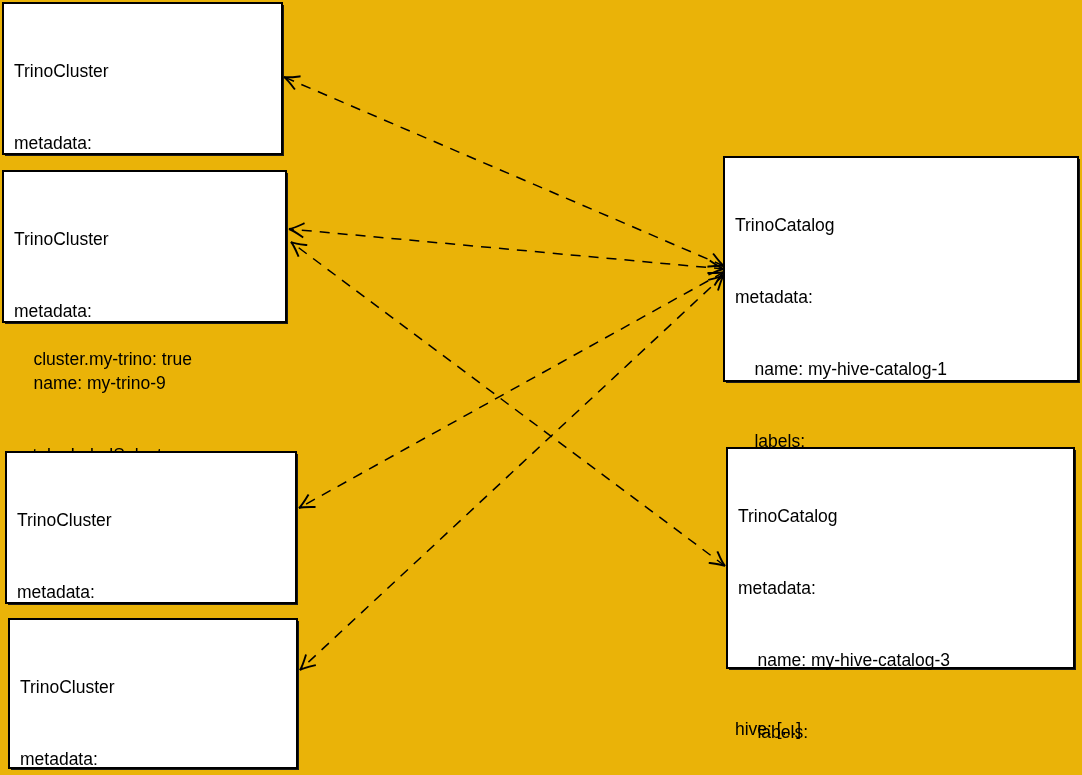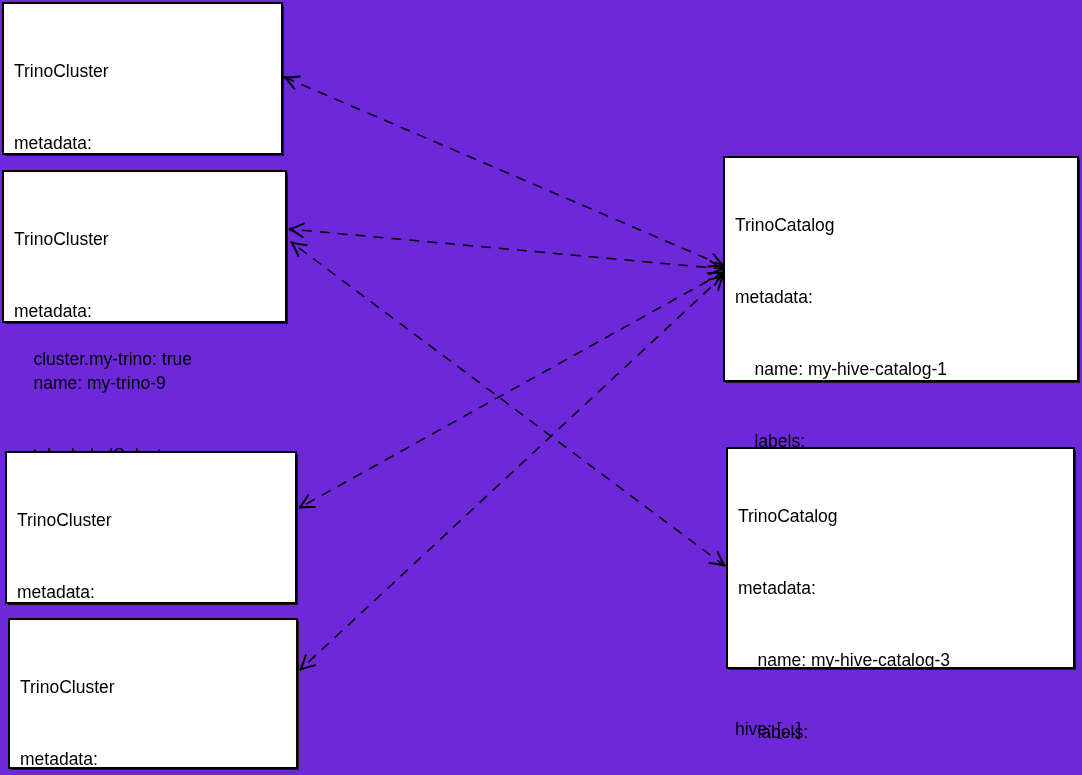--- a/index.html
+++ b/index.html
@@ -1,20 +1,20 @@
 <!DOCTYPE html>
 <html><head>
 <meta charset="utf-8">
 <style>
   html, body { margin: 0; padding: 0; background: #ffffff; }
   .canvas {
     position: relative;
     width: 1082px;
     height: 775px;
-    background: #6d28d9;
+    background: #eab308;
     font-family: "Liberation Sans", sans-serif;
     color: #000000;
     overflow: hidden;
   }
   .node {
     position: absolute;
     box-sizing: border-box;
     border: 2px solid #000;
     box-shadow: 2px 2px 0 -1px #1a1a1a;
     background: #ffffff;

